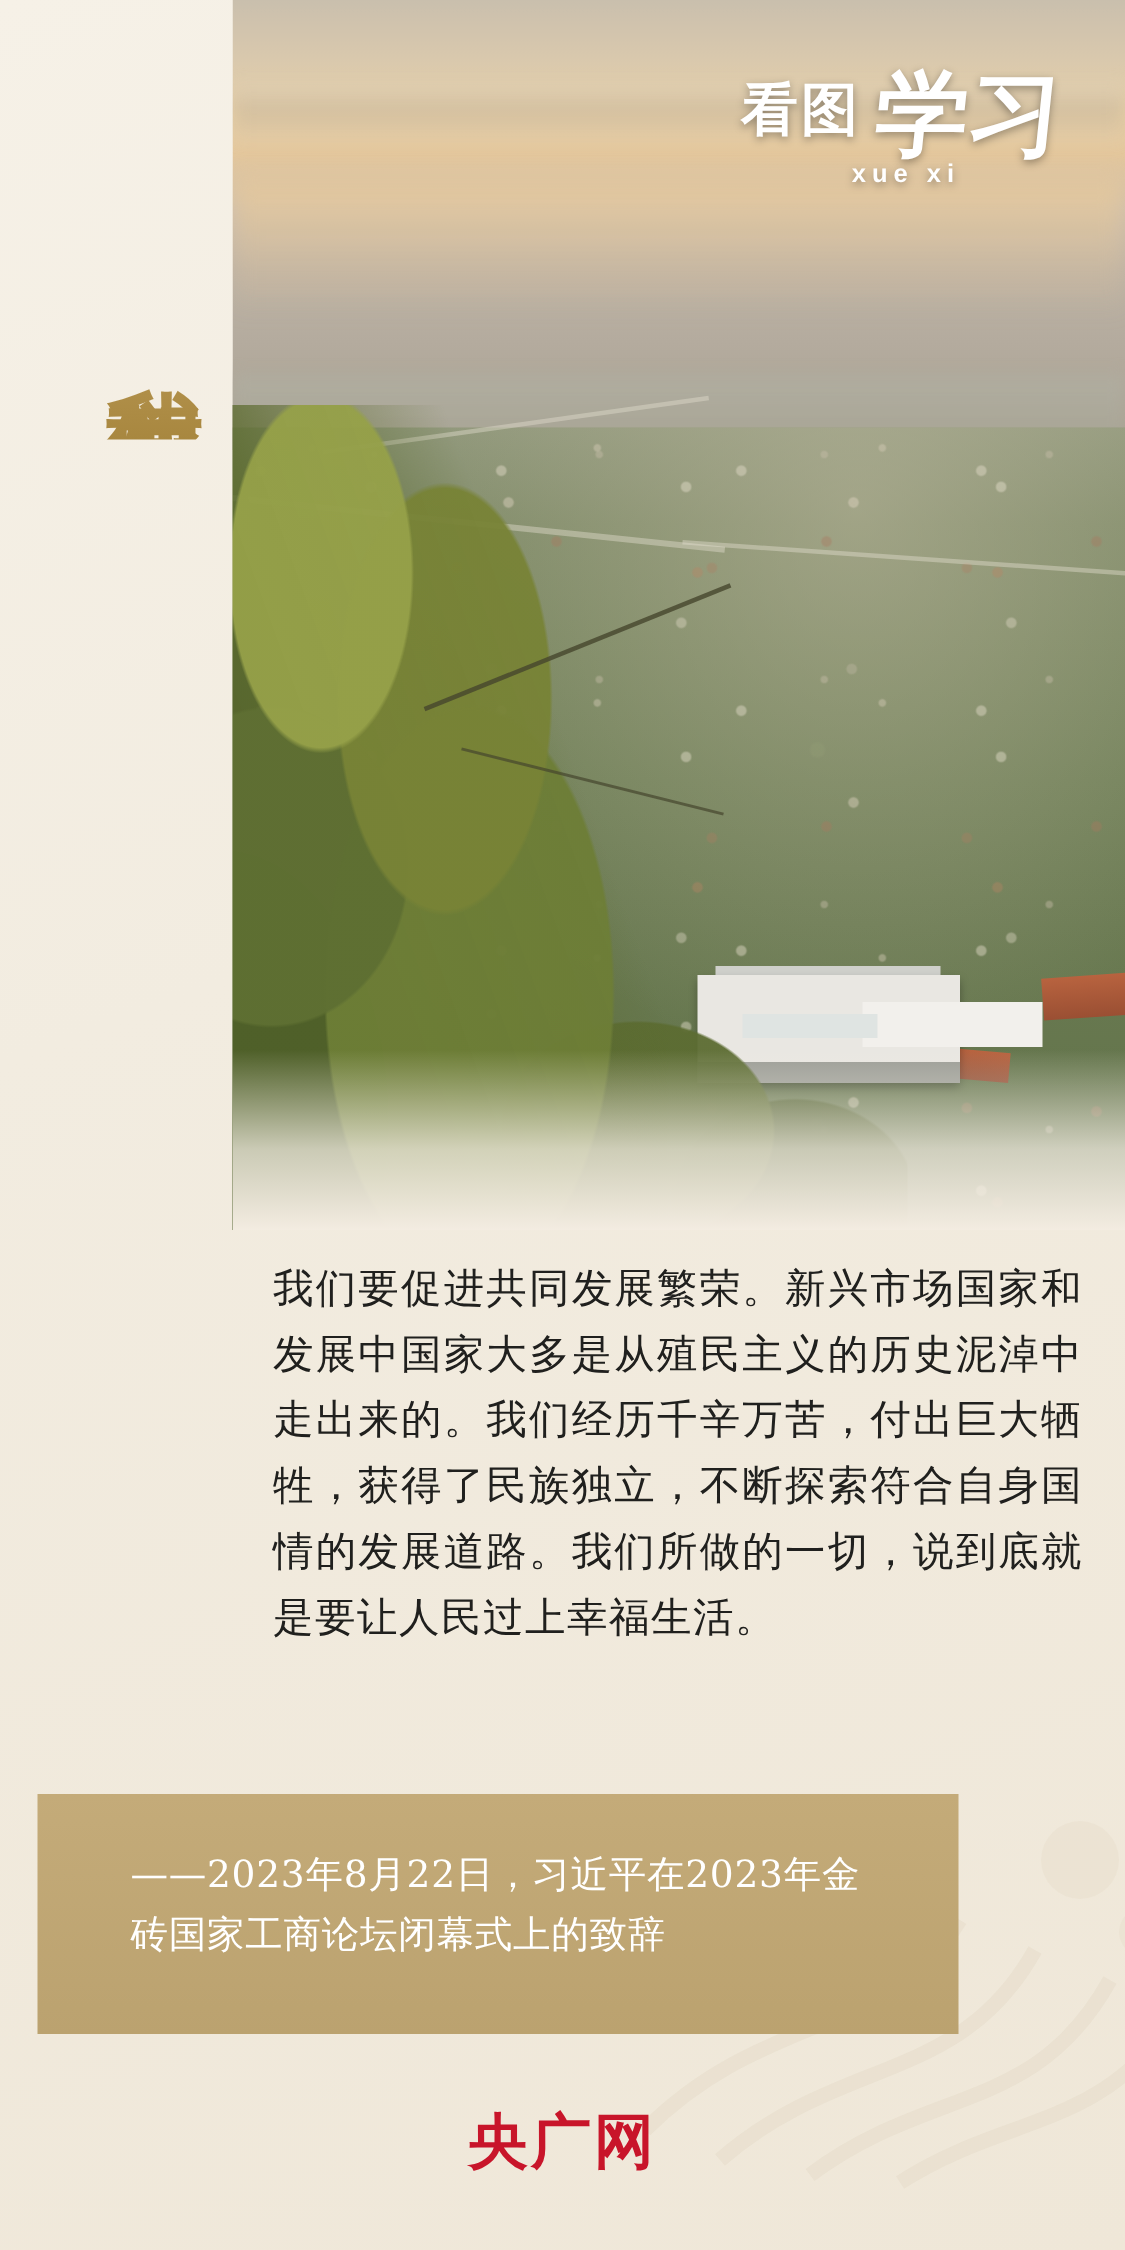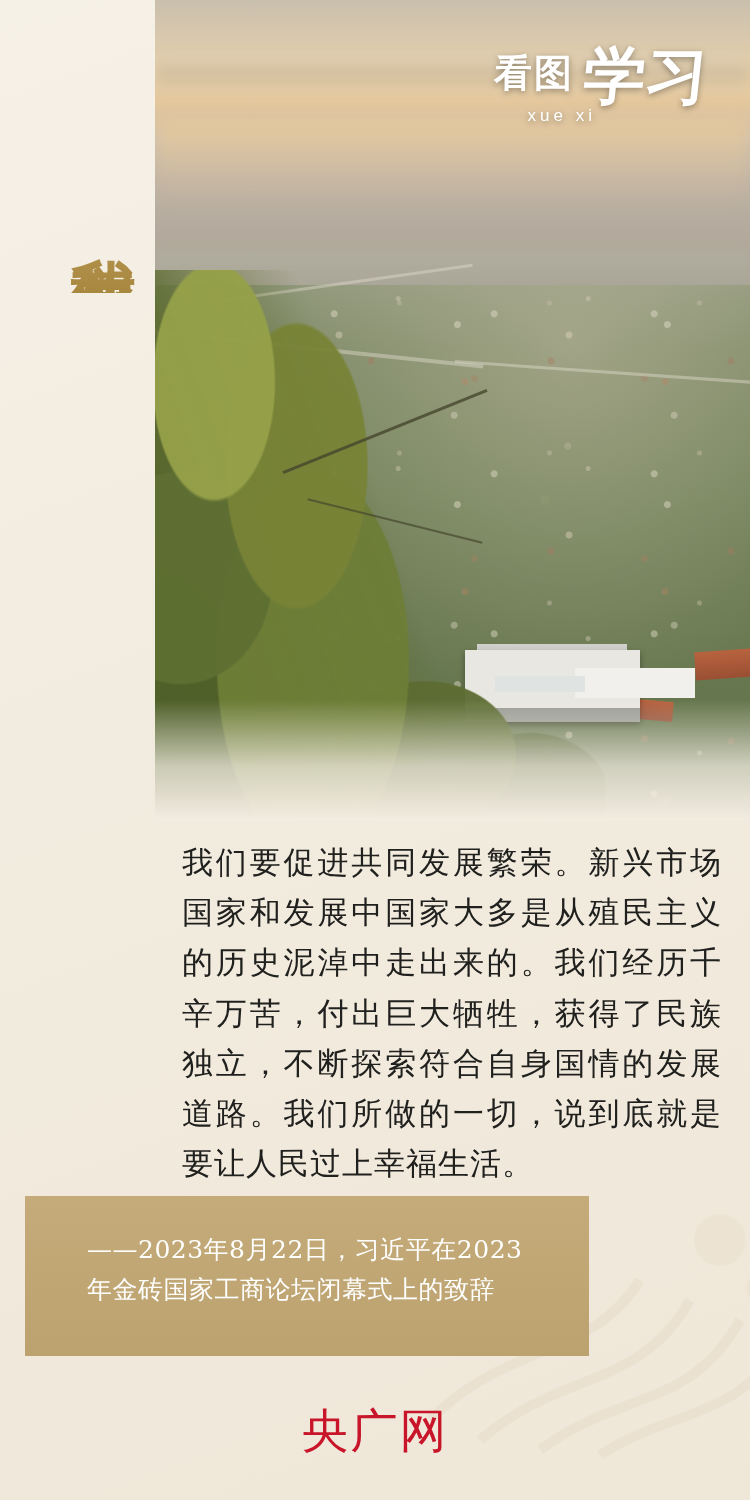--- a/index.html
+++ b/index.html
@@ -182,21 +182,21 @@
     color: #fff;
     text-align: right;
     text-shadow: 0 2px 6px rgba(0,0,0,0.35);
   }
   .logo .row { display: flex; align-items: flex-start; justify-content: flex-end; gap: 10px; }
   .logo .kt { font-size: 38px; font-weight: 700; letter-spacing: 2px; font-family:"Liberation Serif", serif; }
   .logo .brush {
     font-size: 62px; font-weight: 700; font-family: "DejaVu Serif", serif;
     line-height: 0.9; transform: skewX(-6deg);
   }
-  .logo .pinyin { font-size: 17px; letter-spacing: 4px; margin-top: 2px; margin-right: 112px; font-weight: 400; }
+  .logo .pinyin { font-size: 17px; letter-spacing: 4px; margin-top: 2px; margin-right: 68px; font-weight: 700; }
 
   
   .vtitle {
     position: absolute;
     left: 40px;
     top: 205px;
     width: 100px;
     writing-mode: vertical-rl;
     text-orientation: upright;
     font-family: "DejaVu Serif", serif;
@@ -211,33 +211,33 @@
     color: transparent;
   }
 
   
   .para {
     position: absolute;
     left: 182px;
     top: 838px;
     width: 540px;
     font-family: Liberation Serif, serif;
-    font-size: 31px;
+    font-size: 27px;
     line-height: 1.62;
     color: #20201e;
     letter-spacing: 1px;
     text-align: justify;
   }
 
   
   .cite {
     position: absolute;
     left: 25px;
     top: 1196px;
-    width: 564px;
+    width: 614px;
     height: 160px;
     background: linear-gradient(180deg,#c4ab79 0%, #bba26f 100%);
     color: #ffffff;
     box-sizing: border-box;
     padding: 34px 48px 0 62px;
     font-family: "DejaVu Serif", serif;
     font-size: 25px;
     line-height: 1.6;
     letter-spacing: 0.5px;
   }
@@ -245,22 +245,22 @@
   
   .footer {
     position: absolute;
     left: 0; right: 0;
     top: 1400px;
     text-align: center;
   }
   .footer .mark {
     display: inline-block;
     font-family: "DejaVu Serif", serif;
-    font-weight: 400;
-    font-size: 47px;
+    font-weight: 700;
+    font-size: 40px;
     letter-spacing: 2px;
     color: #c8152a;
   }
 </style>
 </head>
 <body>
 
 <div class="poster">
 
   <div class="bg-deco">

